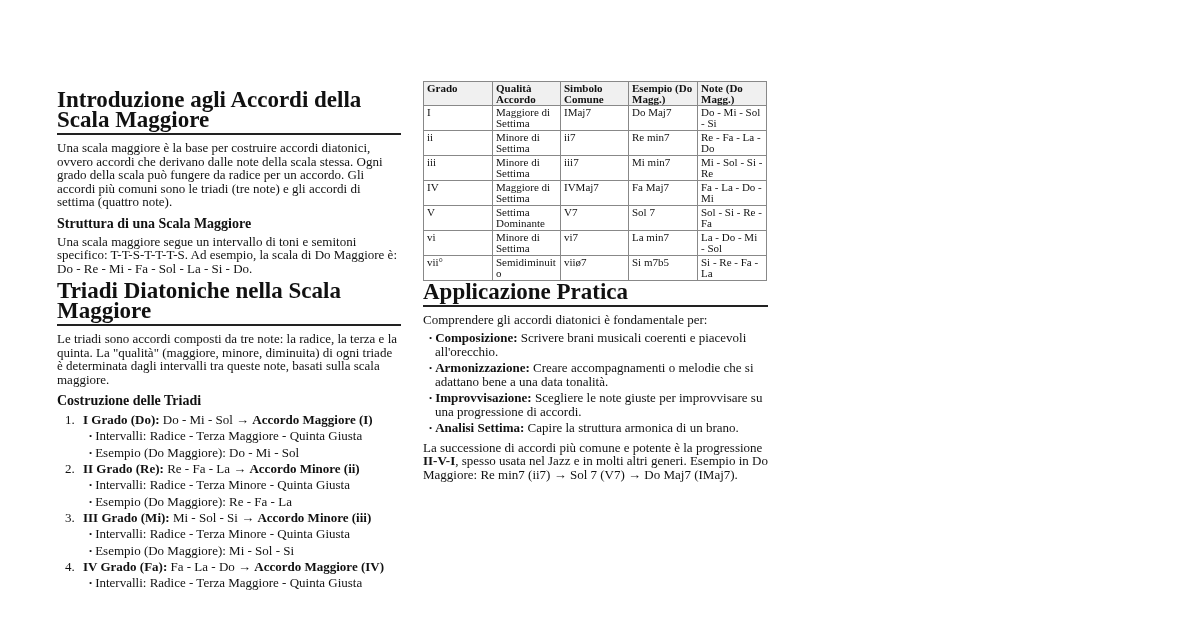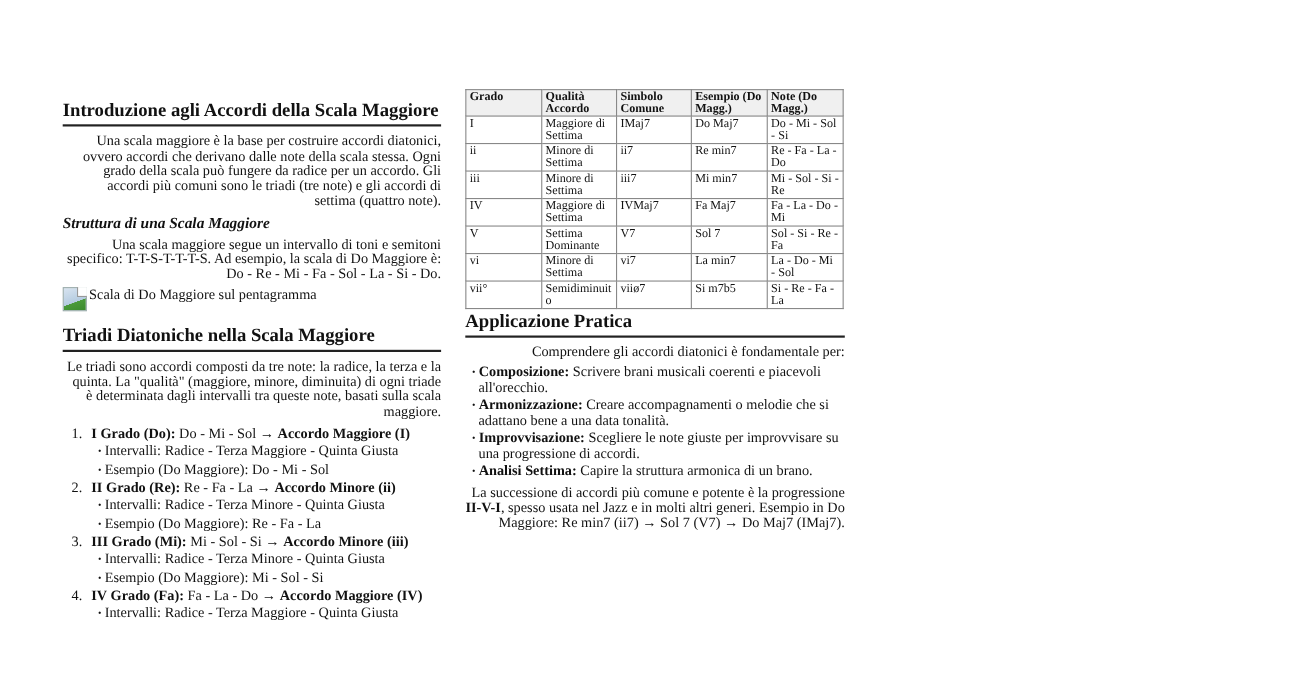--- a/index.html
+++ b/index.html
@@ -1,23 +1,23 @@
 <!DOCTYPE html>
 <html><head>
 <meta charset="utf-8">
 <style>
   html, body { margin: 0; padding: 0; background: #ffffff; }
   body { width: 1191px; height: 626px; overflow: hidden; position: relative;
          font-family: "Liberation Serif", "DejaVu Serif", serif; color: #111; font-size: 13px; }
   .col-left { position: absolute; left: 57px; top: 90px; width: 344px; }
   .col-right { position: absolute; left: 423px; top: 81px; width: 345px; }
-  h2 { font-size: 17px; font-weight: bold; margin: 0 0 6px 0; padding-bottom: 3px;
+  h2 { font-size: 23px; font-weight: bold; margin: 0 0 6px 0; padding-bottom: 3px;
        border-bottom: 2px solid #222; line-height: 20px; }
-  h3 { font-size: 14px; font-weight: bold; margin: 4px 0 3px 0; line-height: 17px; font-style: italic; }
-  p { margin: 0 0 6px 0; line-height: 13.5px; font-size: 13px; text-align: right; }
+  h3 { font-size: 14px; font-weight: bold; margin: 4px 0 3px 0; line-height: 17px; }
+  p { margin: 0 0 6px 0; line-height: 13.5px; font-size: 13px; }
   .imgline { display: flex; align-items: flex-start; margin: 2px 0 10px 0; height: 24px; }
   .broken-img { width: 22px; height: 22px; position: relative; margin-right: 2px; }
   .broken-img .frame { position: absolute; left: 0; top: 0; width: 20px; height: 20px;
        background: linear-gradient(160deg, #d8e4f0 0%, #b4cbe0 60%, #4a9a3a 61%, #3b8a2e 100%);
        border: 1px solid #9aa; }
   .broken-img .tear { position: absolute; right: 0; top: 0; width: 8px; height: 8px; background: #fff;
        border-left: 1px solid #999; border-bottom: 1px solid #999; }
   .img-alt { font-size: 13px; line-height: 13px; }
   ol.grades { margin: 0; padding: 0 0 0 26px; list-style: none; }
   ol.grades > li { position: relative; margin: 0 0 0 0; line-height: 16px; font-size: 13px; }
@@ -36,30 +36,24 @@
   b { font-weight: bold; }
 </style>
 </head>
 <body>
 
 <div class="col-left">
   <h2>Introduzione agli Accordi della Scala Maggiore</h2>
   <p>Una scala maggiore è la base per costruire accordi diatonici, ovvero accordi che derivano dalle note della scala stessa. Ogni grado della scala può fungere da radice per un accordo. Gli accordi più comuni sono le triadi (tre note) e gli accordi di settima (quattro note).</p>
   <h3>Struttura di una Scala Maggiore</h3>
   <p>Una scala maggiore segue un intervallo di toni e semitoni specifico: T-T-S-T-T-T-S. Ad esempio, la scala di Do Maggiore è: Do - Re - Mi - Fa - Sol - La - Si - Do.</p>
-  <div class="imgline">
-    <div class="broken-img">
-      <div class="frame"></div>
-        <div class="tear"></div>
-    </div>
-    <span class="img-alt">Scala di Do Maggiore sul pentagramma</span>
-  </div>
 
   <h2>Triadi Diatoniche nella Scala Maggiore</h2>
   <p>Le triadi sono accordi composti da tre note: la radice, la terza e la quinta. La "qualità" (maggiore, minore, diminuita) di ogni triade è determinata dagli intervalli tra queste note, basati sulla scala maggiore.</p>
+  <h3>Costruzione delle Triadi</h3>
 
   <ol class="grades">
     <li>
       <span class="num">1.</span>
       <b>I Grado (Do):</b><span> Do - Mi - Sol → </span><b>Accordo Maggiore (I)</b>
       <ul class="sub">
         <li>Intervalli: Radice - Terza Maggiore - Quinta Giusta</li>
         <li>Esempio (Do Maggiore): Do - Mi - Sol</li>
       </ul>
     </li>

